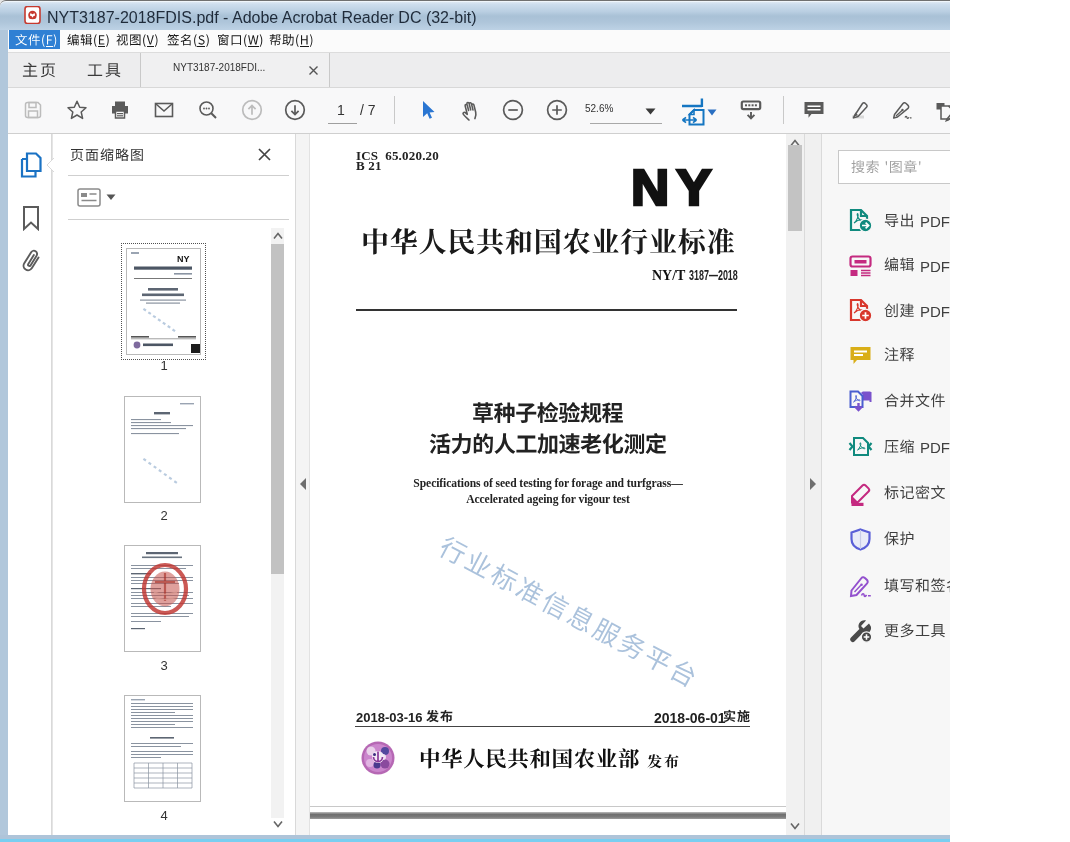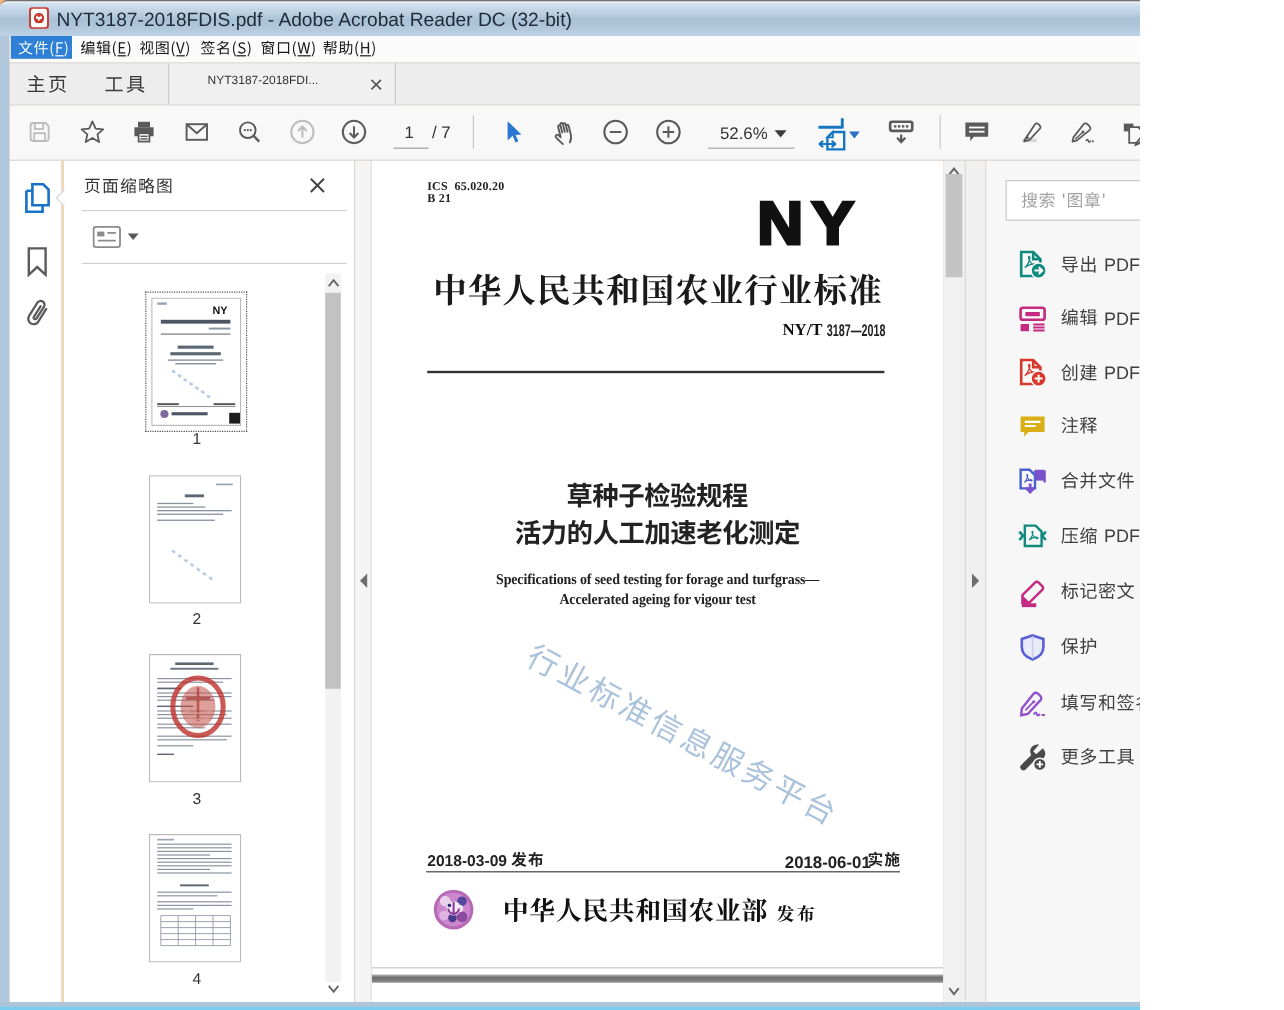--- a/index.html
+++ b/index.html
@@ -1,16 +1,16 @@
 <!DOCTYPE html>
 <html><head><meta charset="utf-8"><style>
 *{margin:0;padding:0;box-sizing:border-box}
 html,body{width:1070px;height:842px;overflow:hidden;font-family:"Liberation Sans",sans-serif;background:#fff}
 .a{position:absolute}
-#win{position:relative;width:950px;height:842px;background:#fdba74;overflow:hidden}
+#win{position:relative;width:950px;height:842px;background:#e5e5e5;overflow:hidden}
 </style></head><body>
 <div id="win">
 <div class="a" style="left:0;top:0;width:1070px;height:30px;background:linear-gradient(180deg,#e3ecf5 0%,#cddded 12%,#bacfe2 36%,#a9c1d6 52%,#aec5da 72%,#bdd2e5 100%);border-top:1px solid #707070;border-radius:6px 6px 0 0;box-shadow:inset 0 1px 0 #f0f6fb"></div>
 <div class="a" style="left:0;top:30px;width:8px;height:805px;background:#b1c7db"></div>
 <div class="a" style="left:1062px;top:30px;width:8px;height:805px;background:#b1c7db"></div>
 <div class="a" style="left:0;top:835px;width:1070px;height:7px;background:#aec4d9"></div>
 <div class="a" style="left:0;top:839px;width:1070px;height:3px;background:#79cef0"></div>
 <svg class="a" style="left:24px;top:6px" width="17" height="18" viewBox="0 0 17 18">
       <rect x="1" y="0.5" width="15" height="17" rx="2.5" fill="#fff" stroke="#c63a2f" stroke-width="1.6"></rect>
       <circle cx="8.5" cy="9" r="3.4" fill="none" stroke="#c63a2f" stroke-width="1.8"></circle>
@@ -125,21 +125,21 @@
       </g>
     </svg>
 <svg class="a" style="left:501px;top:98px" width="24" height="24" viewBox="0 0 24 24">
       <circle cx="12" cy="12" r="9.4" fill="none" stroke="#5a5a5a" stroke-width="1.7"></circle>
       <path d="M7.2 12 H16.8" stroke="#5a5a5a" stroke-width="1.7"></path>
     </svg>
 <svg class="a" style="left:545px;top:98px" width="24" height="24" viewBox="0 0 24 24">
       <circle cx="12" cy="12" r="9.4" fill="none" stroke="#5a5a5a" stroke-width="1.7"></circle>
       <path d="M7.2 12 H16.8 M12 7.2 V16.8" stroke="#5a5a5a" stroke-width="1.7"></path>
     </svg>
-<div class="a" style="left:600px;top:103px;font-size:14px;color:#333">52.6%</div>
+<div class="a" style="left:585px;top:103px;font-size:10px;color:#333">52.6%</div>
 <svg class="a" style="left:645px;top:108px" width="11" height="7" viewBox="0 0 11 7">
       <path d="M0.5 0.5 L5.5 6.5 L10.5 0.5 Z" fill="#3a3a3a"></path>
     </svg>
 <div class="a" style="left:590px;top:123px;width:72px;height:1px;background:#a8a8a8"></div>
 <svg class="a" style="left:681px;top:96px" width="26" height="30" viewBox="0 0 26 30">
       <path d="M1 10 H20.9 M20.9 11 V2.5" fill="none" stroke="#1576c2" stroke-width="2.4"></path>
       <path d="M13 14 H22.5 V28.5 H8.5 V18.5 Z" fill="none" stroke="#1576c2" stroke-width="2"></path>
       <path d="M13 14 V18.5 H8.5 Z" fill="none" stroke="#1576c2" stroke-width="1.6"></path>
       <path d="M1.5 24 H15.5 M1.5 24 L5 21.4 M1.5 24 L5 26.6 M15.5 24 L12 21.4 M15.5 24 L12 26.6" fill="none" stroke="#1576c2" stroke-width="1.7"></path>
     </svg>
@@ -324,39 +324,39 @@
     </svg>
 <div class="a" style="left:158px;top:808px;width:12px;text-align:center;font-size:13px;color:#333">4</div>
 <div class="a" style="left:271px;top:228px;width:13px;height:590px;background:#f2f2f2"></div>
 <svg class="a" style="left:273px;top:232px" width="10" height="8" viewBox="0 0 10 8">
       <path d="M1 6.5 L5 1.5 L9 6.5" fill="none" stroke="#666" stroke-width="1.6"></path>
     </svg>
 <div class="a" style="left:271px;top:244px;width:13px;height:330px;background:#c2c2c2"></div>
 <svg class="a" style="left:273px;top:820px" width="10" height="8" viewBox="0 0 10 8">
       <path d="M1 1.5 L5 6.5 L9 1.5" fill="none" stroke="#666" stroke-width="1.6"></path>
     </svg>
-<div class="a" style="left:356px;top:151px;font-family:'Liberation Serif',serif;font-weight:bold;font-size:10px;color:#222;line-height:10px;letter-spacing:0.2px">ICS&nbsp; 65.020.20<br>B 21</div>
+<div class="a" style="left:356px;top:151px;font-family:'Liberation Serif',serif;font-weight:bold;font-size:13px;color:#222;line-height:10px;letter-spacing:0.2px">ICS&nbsp; 65.020.20<br>B 21</div>
 <div class="a" style="left:631px;top:155px;font-size:53px;font-weight:bold;color:#111;letter-spacing:7px;-webkit-text-stroke:2.8px #111;transform:scaleY(0.95);transform-origin:0 100%">NY</div>
 <svg style="position:absolute;left:360.8px;top:224.0px;overflow:visible" width="374" height="37">
       <path transform="translate(0,28.0)" fill="#1a1a1a" d="M22 -9.3H15.7V-16.8H22ZM16.7 -23.3 12.2 -23.8V-17.6H6.2L2.5 -19.1V-5.7H3C4.5 -5.7 6 -6.5 6 -6.9V-8.5H12.2V2.5H12.9C14.2 2.5 15.7 1.7 15.7 1.3V-8.5H22V-6.2H22.6C23.7 -6.2 25.5 -6.8 25.5 -7V-16.2C26.1 -16.4 26.5 -16.6 26.6 -16.8L23.3 -19.3L21.8 -17.6H15.7V-22.5C16.5 -22.6 16.7 -22.9 16.7 -23.3ZM6 -9.3V-16.8H12.2V-9.3Z M47.8 -23.3 43.6 -23.7V-15.5C42 -14.6 40.3 -13.7 38.6 -12.9L38.8 -12.6C40.4 -12.9 42 -13.4 43.6 -13.9V-12C43.6 -9.9 44.3 -9.3 47.2 -9.3H49.9C54.5 -9.3 55.8 -9.6 55.8 -10.9C55.8 -11.5 55.6 -11.8 54.7 -12.2L54.6 -15.9H54.3C53.8 -14.3 53.3 -12.9 53 -12.3C52.8 -12.1 52.6 -12 52.2 -12C51.9 -11.9 51.1 -11.9 50.3 -11.9H48C47.1 -11.9 46.9 -12.1 46.9 -12.5V-15.1C49.9 -16.3 52.4 -17.8 54.3 -19.2C54.9 -19 55.2 -19.1 55.4 -19.4L51.8 -22.1C50.6 -20.7 48.9 -19.2 46.9 -17.8V-22.6C47.6 -22.7 47.8 -22.9 47.8 -23.3ZM52.9 -8.3 51.1 -5.7H44.6V-8.5C45.3 -8.7 45.5 -8.9 45.5 -9.3L41.1 -9.7V-5.7H29.7L29.9 -4.9H41.1V2.6H41.7C43.1 2.6 44.6 2 44.6 1.8V-4.9H55.4C55.8 -4.9 56.1 -5.1 56.2 -5.4C55 -6.5 52.9 -8.3 52.9 -8.3ZM41.3 -22.2 36.9 -23.9C35.7 -20.4 33 -15.6 29.8 -12.4L30.1 -12.2C31.8 -13 33.5 -14.2 34.9 -15.5V-8.2H35.5C36.8 -8.2 38.2 -8.8 38.2 -9V-17.5C38.7 -17.6 39 -17.8 39.1 -18L37.9 -18.5C38.9 -19.6 39.7 -20.7 40.3 -21.8C41 -21.8 41.2 -21.9 41.3 -22.2Z M72.1 -22.1C72.8 -22.2 73.1 -22.5 73.1 -22.9L68.5 -23.3C68.5 -14.4 68.8 -5.4 58.5 2.1L58.8 2.5C69.3 -2.5 71.3 -9.7 71.9 -16.9C72.6 -8 74.7 -1.4 81.7 2.3C82.1 0.5 83.2 -0.6 84.9 -1L84.9 -1.3C75.3 -4.8 72.7 -11.3 72.1 -22.1Z M109.2 -12.5 107.3 -10.1H102.3C101.9 -11.6 101.7 -13.2 101.7 -14.8H106.1V-13.4H106.7C107.8 -13.4 109.4 -14 109.5 -14.2V-20.4C110 -20.5 110.4 -20.7 110.6 -20.9L107.4 -23.4L105.8 -21.7H93.5L89.8 -23.1V-2.5C89.8 -1.8 89.6 -1.5 88.6 -0.9L90.5 2.6C90.8 2.4 91.1 2.1 91.4 1.7C95.4 -0.5 98.6 -2.6 100.4 -3.8L100.3 -4.1C97.7 -3.4 95.2 -2.6 93.1 -2.1V-9.3H99.2C100.3 -4.6 102.9 -0.8 108.2 1.4C110 2.1 112.2 2.5 112.9 1.1C113.4 0.4 113.1 -0.3 112.1 -1.3L112.5 -4.9L112.2 -5C111.7 -3.9 111.1 -2.7 110.7 -2.1C110.4 -1.7 110.1 -1.6 109.6 -1.8C105.8 -3.2 103.6 -5.9 102.6 -9.3H111.8C112.2 -9.3 112.6 -9.4 112.6 -9.7C111.3 -10.9 109.2 -12.5 109.2 -12.5ZM93.1 -20V-20.9H106.1V-15.6H93.1ZM93.1 -14.8H98.4C98.5 -13.2 98.7 -11.6 99 -10.1H93.1Z M131.5 -5.6 131.3 -5.3C133.8 -3.5 136.7 -0.6 138 2.1C141.9 4 143.6 -3.8 131.5 -5.6ZM124.3 -6.4C122.8 -3.6 119.7 0 116.3 2.2L116.5 2.5C120.9 1.2 124.9 -1.3 127.2 -3.7C127.9 -3.6 128.1 -3.8 128.3 -4.1ZM131.9 -23.4V-16.6H126.1V-22.3C126.9 -22.4 127.1 -22.7 127.2 -23.1L122.8 -23.4V-16.6H117.1L117.4 -15.8H122.8V-8H116.1L116.3 -7.2H141.6C142 -7.2 142.3 -7.4 142.4 -7.7C141.1 -8.8 139 -10.5 139 -10.5L137.1 -8H135.2V-15.8H140.7C141.1 -15.8 141.4 -15.9 141.5 -16.2C140.3 -17.3 138.4 -18.9 138.4 -18.9L136.7 -16.6H135.2V-22.3C136 -22.4 136.2 -22.7 136.3 -23.1ZM126.1 -8V-15.8H131.9V-8Z M155.8 -16.8 154.2 -14.5H153.4V-20C154.6 -20.2 155.7 -20.4 156.6 -20.6C157.5 -20.3 158.1 -20.3 158.5 -20.6L155 -23.8C152.8 -22.4 148.5 -20.4 145.1 -19.4L145.1 -19C146.8 -19.1 148.6 -19.3 150.2 -19.5V-14.5H145.1L145.3 -13.7H149.4C148.5 -9.7 146.9 -5.4 144.6 -2.3L145 -2C147.1 -3.7 148.8 -5.6 150.2 -7.9V2.5H150.8C152.4 2.5 153.4 1.8 153.4 1.6V-11.1C154.3 -9.9 155.1 -8.2 155.3 -6.9C157.8 -4.8 160.5 -9.7 153.4 -11.8V-13.7H158C158.4 -13.7 158.7 -13.9 158.7 -14.2C157.7 -15.2 155.8 -16.8 155.8 -16.8ZM166.1 -18.4V-3.6H162.1V-18.4ZM162.1 -0.5V-2.7H166.1V0.2H166.6C167.8 0.2 169.3 -0.5 169.4 -0.7V-17.8C170 -17.9 170.4 -18.2 170.6 -18.4L167.4 -20.9L165.8 -19.2H162.2L158.8 -20.6V0.7H159.4C160.8 0.7 162.1 -0.1 162.1 -0.5Z M189.3 -10.2 189.1 -10C189.8 -9.2 190.5 -7.7 190.6 -6.5C191 -6.2 191.3 -6 191.7 -6L190.5 -4.5H188V-10.8H192.8C193.2 -10.8 193.5 -10.9 193.6 -11.2C192.6 -12.2 191 -13.5 191 -13.5L189.5 -11.6H188V-16.8H193.5C193.9 -16.8 194.2 -16.9 194.3 -17.2C193.2 -18.2 191.5 -19.5 191.5 -19.5L190 -17.6H179.5L179.7 -16.8H185V-11.6H180.6L180.8 -10.8H185V-4.5H179.2L179.4 -3.7H194C194.4 -3.7 194.7 -3.8 194.8 -4.1C194 -4.8 192.9 -5.7 192.3 -6.2C193.6 -6.8 193.7 -9.3 189.3 -10.2ZM175.1 -21.8V2.5H175.6C177 2.5 178.3 1.7 178.3 1.3V0.2H195.2V2.4H195.7C196.9 2.4 198.4 1.6 198.5 1.3V-20.5C199 -20.6 199.4 -20.8 199.6 -21.1L196.5 -23.6L194.9 -21.8H178.6L175.1 -23.3ZM195.2 -0.6H178.3V-21H195.2Z M206.8 -19.6H206.4C206.2 -17.8 205.3 -16.7 204.2 -16.2C201.4 -12.8 208.4 -11.1 207.4 -17.3H212.4C210.4 -11 206.8 -6.2 202.5 -2.9L202.7 -2.6C205.4 -3.8 207.6 -5.3 209.6 -7.1V-2.3C209.6 -1.7 209.5 -1.5 208.5 -0.8L210.9 2.8C211.1 2.6 211.5 2.3 211.7 1.8C214.6 -0.1 216.9 -1.9 218.2 -2.9L218.1 -3.2L213 -1.9V-9.5C213.7 -9.5 213.9 -9.8 214 -10.2L212.5 -10.4C213.7 -12.1 214.8 -14 215.7 -16.2C216.8 -6.6 219.8 -1.5 225.4 2.1C226 0.6 227.3 -0.4 228.8 -0.5L228.9 -0.8C225.2 -2.4 222 -4.6 219.6 -7.9C222 -8.7 224.5 -9.9 225.7 -10.6C226.2 -10.4 226.6 -10.4 226.8 -10.6L223.6 -13.5C222.7 -12.4 220.8 -10.2 219.2 -8.6C217.7 -10.9 216.6 -13.7 216.1 -17.2L216.1 -17.3H223.8L223 -13.8L223.2 -13.6C224.4 -14.4 226.3 -15.8 227.3 -16.6C227.9 -16.7 228.2 -16.7 228.5 -17L225.4 -19.9L223.7 -18.1H216.4C216.8 -19.4 217.2 -20.7 217.6 -22.1C218.3 -22.2 218.6 -22.4 218.7 -22.8L213.9 -23.8C213.6 -21.8 213.2 -19.9 212.7 -18.1H207.3C207.1 -18.6 207 -19.1 206.8 -19.6Z M233.2 -17.9 232.8 -17.8C234.4 -14.2 236.1 -9.5 236.2 -5.6C239.4 -2.5 241.7 -10.4 233.2 -17.9ZM254.2 -2.9 252.3 -0.1H249.3V-4.6C252 -8.3 254.6 -12.9 256.1 -16C256.7 -16 257.1 -16.2 257.2 -16.5L252.8 -18C252 -14.7 250.6 -10.2 249.3 -6.4V-22.2C249.9 -22.3 250.1 -22.5 250.2 -22.9L246 -23.3V-0.1H243V-22.2C243.6 -22.3 243.8 -22.6 243.9 -23L239.8 -23.4V-0.1H231.5L231.8 0.6H256.9C257.3 0.6 257.6 0.5 257.6 0.2C256.4 -1 254.2 -2.9 254.2 -2.9Z M266.5 -23.7C265.4 -21.4 262.8 -17.9 260.4 -15.7L260.6 -15.4C264 -16.9 267.2 -19.2 269.2 -21.1C269.8 -20.9 270.1 -21.1 270.3 -21.4ZM271.5 -20.9 271.7 -20.1H284.7C285.1 -20.1 285.4 -20.3 285.5 -20.6C284.3 -21.6 282.4 -23.2 282.4 -23.2L280.7 -20.9ZM266.8 -18C265.5 -15.1 262.6 -10.4 259.7 -7.4L260 -7.2C261.4 -8 262.9 -9 264.2 -10.1V2.5H264.8C266.1 2.5 267.5 1.9 267.5 1.7V-11.8C268 -11.8 268.3 -12 268.4 -12.3L267.2 -12.7C268.2 -13.7 269 -14.6 269.7 -15.4C270.4 -15.3 270.7 -15.5 270.8 -15.8ZM270 -14.5 270.2 -13.7H278.3V-1.9C278.3 -1.5 278.1 -1.3 277.6 -1.3C276.8 -1.3 272.6 -1.6 272.6 -1.6V-1.2C274.5 -0.9 275.3 -0.5 275.9 -0.1C276.5 0.4 276.7 1.3 276.8 2.3C281 2 281.6 0.5 281.6 -1.8V-13.7H285.7C286.1 -13.7 286.4 -13.8 286.5 -14.1C285.3 -15.2 283.3 -16.8 283.3 -16.8L281.5 -14.5Z M290.8 -17.9 290.4 -17.8C292 -14.2 293.7 -9.5 293.8 -5.6C297 -2.5 299.3 -10.4 290.8 -17.9ZM311.8 -2.9 309.9 -0.1H306.9V-4.6C309.6 -8.3 312.2 -12.9 313.7 -16C314.3 -16 314.7 -16.2 314.8 -16.5L310.4 -18C309.6 -14.7 308.2 -10.2 306.9 -6.4V-22.2C307.5 -22.3 307.7 -22.5 307.8 -22.9L303.6 -23.3V-0.1H300.6V-22.2C301.2 -22.3 301.4 -22.6 301.5 -23L297.4 -23.4V-0.1H289.1L289.4 0.6H314.5C314.9 0.6 315.2 0.5 315.2 0.2C314 -1 311.8 -2.9 311.8 -2.9Z M333.3 -9.7 329.3 -11.3C328.8 -8.3 327.6 -3.8 325.7 -0.8L326 -0.5C329 -2.8 331.1 -6.4 332.3 -9.2C333 -9.2 333.2 -9.4 333.3 -9.7ZM337.9 -10.8 337.5 -10.6C339 -7.9 340.7 -4.3 341 -1.3C344.1 1.5 346.7 -5.5 337.9 -10.8ZM339.3 -23.2 337.7 -21H328.8L329 -20.2H341.6C342 -20.2 342.3 -20.3 342.4 -20.6C341.2 -21.7 339.3 -23.2 339.3 -23.2ZM340.7 -16.7 338.9 -14.3H327.3L327.5 -13.5H333.4V-1.4C333.4 -1.1 333.3 -0.9 332.8 -0.9C332.2 -0.9 329.4 -1.1 329.4 -1.1V-0.7C330.9 -0.5 331.4 -0.1 331.8 0.3C332.3 0.8 332.4 1.5 332.5 2.4C336.1 2.2 336.6 0.8 336.6 -1.3V-13.5H343.2C343.6 -13.5 343.9 -13.7 344 -14C342.8 -15.1 340.7 -16.7 340.7 -16.7ZM326.2 -19.2 324.7 -17H324.6V-22.6C325.3 -22.7 325.5 -23 325.6 -23.4L321.4 -23.8V-17H317.8L318 -16.2H320.9C320.3 -12 319.2 -7.5 317.2 -4.3L317.6 -4C319.1 -5.4 320.4 -7 321.4 -8.8V2.5H322.1C323.3 2.5 324.6 1.8 324.6 1.5V-13.2C325.1 -12.1 325.6 -10.6 325.6 -9.4C327.9 -7.2 330.7 -11.8 324.6 -14.1V-16.2H328.1C328.5 -16.2 328.8 -16.4 328.9 -16.7C327.9 -17.7 326.2 -19.2 326.2 -19.2Z M362.4 -23.9 362.1 -23.8C362.9 -22.6 363.5 -20.7 363.4 -19.1C366.2 -16.4 369.9 -22 362.4 -23.9ZM347.4 -22.6 347.1 -22.4C348.3 -21.1 349.5 -19 349.7 -17.2C352.8 -14.9 355.6 -21 347.4 -22.6ZM347.9 -6C347.6 -6 346.7 -6 346.7 -6V-5.5C347.3 -5.5 347.7 -5.3 348.1 -5.1C348.8 -4.6 348.9 -2.2 348.4 0.6C348.6 1.6 349.3 2 350 2C351.4 2 352.3 1 352.4 -0.3C352.5 -2.7 351.3 -3.6 351.3 -5C351.2 -5.8 351.4 -6.8 351.7 -7.9C352 -9.5 354.1 -16.6 355.2 -20.4L354.8 -20.5C349.4 -7.8 349.4 -7.8 348.8 -6.6C348.5 -6 348.3 -6 347.9 -6ZM369.6 -20.3 367.9 -18H359.5C360.2 -19.4 360.7 -20.7 361.2 -21.9C361.9 -22 362.1 -22.2 362.2 -22.5L357.7 -23.8C357 -19.6 355.2 -13.4 352.5 -9.2L352.8 -9C354 -10 355.1 -11.2 356.1 -12.4V2.5H356.6C358.2 2.5 359.2 1.8 359.2 1.6V0.2H372.3C372.7 0.2 373 0.1 373.1 -0.2C371.9 -1.3 370 -2.9 370 -2.9L368.2 -0.6H366V-5.7H371.3C371.7 -5.7 371.9 -5.9 372 -6.2C371 -7.3 369.1 -8.8 369.1 -8.8L367.6 -6.6H366V-11.5H371.3C371.7 -11.5 371.9 -11.6 372 -12C371 -13 369.1 -14.6 369.1 -14.6L367.6 -12.3H366V-17.2H371.9C372.3 -17.2 372.6 -17.4 372.7 -17.7C371.5 -18.8 369.6 -20.3 369.6 -20.3ZM359.2 -0.6V-5.7H362.9V-0.6ZM359.2 -6.6V-11.5H362.9V-6.6ZM359.2 -12.3V-17.2H362.9V-12.3Z"></path>
     </svg>
 <div class="a" style="left:652px;top:268px;font-family:'Liberation Serif',serif;font-weight:bold;font-size:14px;color:#111">NY/T</div>
 <div class="a" style="left:689px;top:267px;font-size:14px;font-weight:bold;color:#222;transform:scaleX(0.64);transform-origin:0 0;white-space:nowrap">3187—2018</div>
 <div class="a" style="left:356px;top:309px;width:381px;height:2px;background:#333"></div>
 <svg style="position:absolute;left:472.4px;top:399.0px;overflow:visible" width="151" height="29">
       <path transform="translate(0,22.0)" fill="#222222" d="M5.9 -8.2H16V-7H5.9ZM5.9 -11.4H16V-10.1H5.9ZM3.4 -13.4V-5H9.6V-3.6H1.2V-1.3H9.6V2H12.2V-1.3H20.9V-3.6H12.2V-5H18.6V-13.4ZM1.2 -17.4V-15.1H5.9V-13.7H8.4V-15.1H13.5V-13.7H16.1V-15.1H20.8V-17.4H16.1V-18.7H13.5V-17.4H8.4V-18.7H5.9V-17.4Z M35.4 -11.7V-7.6H33.6V-11.7ZM38.1 -11.7H39.9V-7.6H38.1ZM35.4 -18.6V-14.3H31.1V-3.7H33.6V-5.1H35.4V1.9H38.1V-5.1H39.9V-3.9H42.5V-14.3H38.1V-18.6ZM29.5 -18.5C27.7 -17.7 24.9 -17.1 22.4 -16.7C22.7 -16.1 23.1 -15.2 23.1 -14.7C23.9 -14.7 24.8 -14.9 25.6 -15V-12.5H22.3V-10.1H25.3C24.5 -7.9 23.2 -5.5 22 -4.1C22.4 -3.5 23 -2.4 23.2 -1.6C24.1 -2.7 24.9 -4.3 25.6 -6V2H28.2V-6.9C28.7 -6 29.2 -5.1 29.5 -4.5L31 -6.6C30.6 -7.1 28.8 -9.2 28.2 -9.7V-10.1H30.6V-12.5H28.2V-15.5C29.2 -15.8 30.2 -16 31 -16.3Z M52.9 -12.2V-9.2H44.2V-6.5H52.9V-1.2C52.9 -0.9 52.8 -0.7 52.3 -0.7C51.8 -0.7 50.1 -0.7 48.6 -0.8C49 -0 49.5 1.2 49.7 1.9C51.7 2 53.2 1.9 54.3 1.5C55.4 1.1 55.7 0.3 55.7 -1.2V-6.5H64.3V-9.2H55.7V-10.8C58.2 -12.2 60.9 -14.2 62.8 -16L60.8 -17.6L60.2 -17.4H46.4V-14.8H57.2C55.9 -13.9 54.4 -12.9 52.9 -12.2Z M73.4 -7.6C74 -6 74.5 -3.8 74.6 -2.4L76.8 -2.9C76.5 -4.4 76 -6.5 75.5 -8.2ZM77.6 -8.3C78 -6.6 78.4 -4.5 78.5 -3.1L80.6 -3.4C80.5 -4.8 80.1 -6.9 79.7 -8.6ZM78.2 -18.9C76.9 -16.5 74.7 -14.1 72.4 -12.5V-14.7H70.6V-18.7H68.2V-14.7H65.6V-12.3H68C67.5 -9.8 66.5 -6.9 65.4 -5.3C65.8 -4.6 66.3 -3.4 66.6 -2.6C67.2 -3.6 67.7 -4.9 68.2 -6.5V2H70.6V-8.3C71 -7.5 71.4 -6.6 71.6 -6.1L73.1 -7.8C72.8 -8.4 71.2 -10.8 70.6 -11.5V-12.3H72.1L71.3 -11.8C71.8 -11.2 72.5 -10.1 72.8 -9.6C73.6 -10.1 74.3 -10.7 75.1 -11.4V-9.7H82.9V-11.5C83.6 -10.9 84.4 -10.4 85.2 -9.9C85.4 -10.6 85.9 -11.8 86.4 -12.5C84.2 -13.6 81.6 -15.5 80 -17.3L80.5 -18.1ZM78.7 -15.4C79.7 -14.2 81 -13 82.3 -12H75.7C76.7 -13 77.8 -14.1 78.7 -15.4ZM72.4 -1.2V1.1H85.5V-1.2H82.2C83.2 -3.2 84.3 -5.8 85.2 -8.1L82.9 -8.6C82.3 -6.3 81.1 -3.3 80 -1.2Z M86.8 -3.7 87.3 -1.6C88.9 -2 90.8 -2.5 92.7 -2.9L92.5 -4.9C90.4 -4.4 88.3 -4 86.8 -3.7ZM96.5 -7.7C97 -6 97.6 -3.9 97.7 -2.5L99.8 -3.1C99.6 -4.4 99.1 -6.6 98.5 -8.2ZM100.3 -8.3C100.7 -6.6 101.1 -4.5 101.2 -3.1L103.3 -3.4C103.2 -4.8 102.8 -6.9 102.4 -8.6ZM88.3 -14.2C88.2 -11.7 88 -8.4 87.7 -6.4H93.4C93.2 -2.6 92.9 -0.9 92.5 -0.5C92.3 -0.3 92.1 -0.3 91.8 -0.3C91.4 -0.3 90.4 -0.3 89.5 -0.4C89.8 0.2 90.1 1.1 90.1 1.7C91.2 1.8 92.2 1.8 92.8 1.7C93.5 1.6 94 1.5 94.5 0.9C95.1 0.1 95.4 -2 95.7 -7.5C95.7 -7.8 95.7 -8.5 95.7 -8.5H94C94.3 -11 94.6 -14.8 94.7 -17.9H87.4V-15.7H92.4C92.3 -13.2 92.1 -10.4 91.8 -8.5H90.1C90.3 -10.2 90.4 -12.3 90.5 -14.1ZM101.1 -15.1C102.1 -14 103.1 -12.9 104.2 -12H98.4C99.4 -12.9 100.3 -14 101.1 -15.1ZM100.7 -18.9C99.4 -16.1 96.9 -13.6 94.3 -12C94.8 -11.5 95.6 -10.4 95.8 -9.9C96.6 -10.4 97.3 -11 98 -11.6V-9.7H104.9V-11.4C105.5 -10.9 106.2 -10.4 106.9 -9.9C107.1 -10.7 107.6 -11.9 108 -12.6C106.1 -13.6 103.9 -15.4 102.5 -17.1L103 -18.1ZM96 -1.2V1H107.5V-1.2H104.8C105.7 -3.1 106.7 -5.7 107.5 -7.9L105.1 -8.4C104.6 -6.2 103.6 -3.3 102.6 -1.2Z M118.2 -17.7V-6H120.7V-15.4H125.8V-6H128.4V-17.7ZM112 -18.5V-15.3H109.2V-12.9H112V-11.5L112 -10.2H108.8V-7.7H111.9C111.6 -5 110.8 -2 108.5 -0.1C109.2 0.4 110 1.2 110.4 1.8C112.2 0 113.3 -2.3 113.9 -4.6C114.7 -3.5 115.6 -2.2 116.1 -1.3L117.9 -3.2C117.3 -3.9 115.2 -6.5 114.3 -7.3L114.4 -7.7H117.5V-10.2H114.5L114.6 -11.5V-12.9H117.2V-15.3H114.6V-18.5ZM122.1 -14.1V-10.6C122.1 -7.2 121.4 -2.9 115.8 0.1C116.3 0.4 117.2 1.4 117.5 1.9C119.9 0.6 121.6 -1.1 122.7 -2.9V-1C122.7 0.9 123.4 1.5 125.1 1.5H126.6C128.8 1.5 129.2 0.5 129.4 -2.9C128.8 -3 127.9 -3.4 127.4 -3.8C127.3 -1.1 127.1 -0.5 126.6 -0.5H125.6C125.2 -0.5 125 -0.7 125 -1.3V-6.7H124.1C124.4 -8 124.5 -9.4 124.5 -10.6V-14.1Z M142.1 -15.6H147.3V-12.6H142.1ZM139.7 -17.9V-10.4H149.8V-17.9ZM139.5 -5V-2.8H143.4V-0.8H138.1V1.5H150.9V-0.8H146V-2.8H149.9V-5H146V-6.8H150.4V-9.1H139V-6.8H143.4V-5ZM137.1 -18.5C135.4 -17.7 132.7 -17.1 130.2 -16.7C130.5 -16.1 130.9 -15.2 131 -14.6C131.8 -14.7 132.7 -14.9 133.7 -15V-12.5H130.5V-10.1H133.3C132.5 -7.9 131.3 -5.5 130 -4.1C130.5 -3.5 131 -2.4 131.3 -1.6C132.1 -2.7 133 -4.3 133.7 -6V2H136.2V-6.7C136.8 -5.9 137.3 -5 137.5 -4.4L139.1 -6.5C138.6 -7 136.8 -8.9 136.2 -9.4V-10.1H138.6V-12.5H136.2V-15.6C137.2 -15.8 138.1 -16.1 138.9 -16.4Z"></path>
     </svg>
 <svg style="position:absolute;left:429.2px;top:430.0px;overflow:visible" width="238" height="29">
       <path transform="translate(0,22.0)" fill="#222222" d="M1.8 -16.5C3.1 -15.8 5 -14.7 5.9 -14.1L7.4 -16.2C6.5 -16.8 4.6 -17.8 3.3 -18.4ZM0.8 -10.4C2.1 -9.7 4 -8.7 4.9 -8L6.4 -10.2C5.4 -10.8 3.4 -11.8 2.2 -12.4ZM1.1 -0.1 3.3 1.7C4.7 -0.4 6 -2.9 7.2 -5.3L5.3 -7C4 -4.5 2.3 -1.7 1.1 -0.1ZM7.3 -12.3V-9.8H13.1V-7H8.6V2H11V1.1H17.6V1.8H20.2V-7H15.6V-9.8H21.3V-12.3H15.6V-15.3C17.4 -15.7 19 -16.1 20.4 -16.6L18.4 -18.7C16 -17.7 11.8 -17 8.1 -16.6C8.4 -16 8.7 -15 8.8 -14.4C10.2 -14.5 11.7 -14.7 13.1 -14.9V-12.3ZM11 -1.3V-4.6H17.6V-1.3Z M30 -18.7V-14.1H23.2V-11.4H29.9C29.5 -7.5 28 -3 22.6 -0.1C23.2 0.4 24.2 1.4 24.6 2.1C30.8 -1.4 32.4 -6.8 32.7 -11.4H38.9C38.6 -4.8 38.1 -1.9 37.4 -1.2C37.2 -0.9 36.9 -0.9 36.4 -0.9C35.8 -0.9 34.5 -0.9 33.1 -1C33.7 -0.2 34 0.9 34.1 1.7C35.4 1.8 36.8 1.8 37.6 1.7C38.6 1.6 39.2 1.3 39.9 0.5C40.9 -0.7 41.3 -4 41.7 -12.8C41.8 -13.2 41.8 -14.1 41.8 -14.1H32.8V-18.7Z M55 -8.9C56.1 -7.3 57.4 -5.1 58.1 -3.8L60.3 -5.2C59.6 -6.5 58.1 -8.6 57.1 -10.1ZM56.1 -18.7C55.4 -16.1 54.4 -13.4 53.1 -11.5V-15.1H49.7C50.1 -16 50.5 -17.2 50.8 -18.3L48 -18.7C47.9 -17.6 47.6 -16.2 47.3 -15.1H44.8V1.3H47.2V-0.3H53.1V-10.6C53.7 -10.3 54.4 -9.7 54.8 -9.4C55.5 -10.3 56.2 -11.5 56.8 -12.9H61.5C61.3 -5.1 61 -1.8 60.3 -1.1C60 -0.7 59.8 -0.7 59.3 -0.7C58.8 -0.7 57.5 -0.7 56 -0.8C56.5 -0.1 56.9 1 56.9 1.8C58.2 1.8 59.5 1.8 60.4 1.7C61.3 1.6 61.9 1.3 62.5 0.5C63.4 -0.7 63.7 -4.2 63.9 -14.1C64 -14.4 64 -15.3 64 -15.3H57.7C58.1 -16.2 58.4 -17.2 58.6 -18.1ZM47.2 -12.8H50.7V-9.2H47.2ZM47.2 -2.6V-7H50.7V-2.6Z M74.1 -18.7C74 -14.9 74.4 -5 65.4 -0.2C66.3 0.4 67.2 1.2 67.6 1.9C72.2 -0.8 74.5 -4.8 75.8 -8.7C77 -4.9 79.5 -0.5 84.4 1.8C84.8 1.1 85.5 0.2 86.3 -0.5C78.6 -3.9 77.3 -12.2 76.9 -15.2C77 -16.5 77.1 -17.7 77.1 -18.7Z M87.4 -2.2V0.4H107.5V-2.2H98.8V-13.6H106.3V-16.4H88.6V-13.6H95.8V-2.2Z M120.3 -16.2V1.5H122.8V-0H125.7V1.4H128.3V-16.2ZM122.8 -2.6V-13.6H125.7V-2.6ZM111.7 -18.4 111.7 -14.7H109.1V-12.2H111.7C111.5 -7 110.9 -2.8 108.4 0C109.1 0.4 110 1.3 110.4 2C113.2 -1.3 114 -6.2 114.2 -12.2H116.5C116.3 -4.8 116.1 -2 115.7 -1.5C115.5 -1.1 115.3 -1 115 -1C114.6 -1 113.8 -1.1 112.9 -1.1C113.3 -0.4 113.6 0.8 113.6 1.5C114.7 1.6 115.6 1.6 116.3 1.4C117 1.3 117.5 1 118 0.3C118.7 -0.7 118.9 -4.1 119 -13.5C119.1 -13.9 119.1 -14.7 119.1 -14.7H114.3L114.3 -18.4Z M130.6 -16.5C131.8 -15.4 133.3 -13.8 134 -12.8L136.1 -14.4C135.4 -15.4 133.8 -16.9 132.6 -18ZM135.7 -10.8H130.4V-8.4H133.2V-2.5C132.2 -2.1 131.2 -1.3 130.2 -0.4L131.8 1.9C132.7 0.7 133.9 -0.6 134.7 -0.6C135.2 -0.6 135.9 -0 137 0.5C138.6 1.3 140.5 1.6 143.2 1.6C145.3 1.6 148.8 1.4 150.3 1.3C150.3 0.6 150.7 -0.6 151 -1.3C148.9 -0.9 145.5 -0.8 143.3 -0.8C140.9 -0.8 138.9 -0.9 137.4 -1.6C136.7 -2 136.2 -2.3 135.7 -2.6ZM139.7 -11.4H142.1V-9.5H139.7ZM144.7 -11.4H147.2V-9.5H144.7ZM142.1 -18.7V-16.8H136.7V-14.6H142.1V-13.4H137.3V-7.5H141C139.8 -6 137.9 -4.6 136.1 -3.9C136.7 -3.5 137.4 -2.5 137.8 -1.9C139.4 -2.7 140.9 -4 142.1 -5.6V-1.6H144.7V-5.5C146.3 -4.4 147.9 -3.2 148.8 -2.3L150.4 -4.1C149.3 -5.1 147.4 -6.4 145.5 -7.5H149.7V-13.4H144.7V-14.6H150.4V-16.8H144.7V-18.7Z M169 -17.8C168.3 -16.8 167.5 -15.7 166.6 -14.8V-16H161.9V-18.7H159.2V-16H154.2V-13.6H159.2V-11.4H152.2V-9H160C157.4 -7.3 154.6 -5.9 151.6 -4.8C152.1 -4.3 153 -3.2 153.4 -2.6C154.9 -3.2 156.4 -3.9 157.8 -4.7V-1.7C157.8 0.9 158.8 1.6 162.2 1.6C163 1.6 166.6 1.6 167.4 1.6C170.3 1.6 171.1 0.8 171.5 -2.5C170.7 -2.6 169.6 -3 169 -3.5C168.8 -1.1 168.6 -0.7 167.2 -0.7C166.3 -0.7 163.2 -0.7 162.4 -0.7C160.8 -0.7 160.5 -0.9 160.5 -1.7V-2.9C163.7 -3.6 167.1 -4.6 169.8 -5.6L167.7 -7.5C165.9 -6.7 163.2 -5.8 160.5 -5.1V-6.3C161.9 -7.1 163.1 -8 164.4 -9H172.2V-11.4H167.1C168.7 -13 170.2 -14.8 171.5 -16.6ZM161.9 -11.4V-13.6H165.6C164.9 -12.9 164.1 -12.1 163.3 -11.4Z M179 -18.8C177.8 -15.6 175.7 -12.5 173.4 -10.5C173.9 -9.9 174.8 -8.5 175.1 -7.8C175.7 -8.4 176.2 -9 176.8 -9.6V2H179.6V-5.3C180.2 -4.8 180.9 -4 181.3 -3.5C182.1 -3.9 183 -4.3 183.8 -4.8V-2.6C183.8 0.6 184.6 1.6 187.3 1.6C187.8 1.6 190 1.6 190.5 1.6C193.2 1.6 193.9 -0 194.2 -4.3C193.4 -4.5 192.2 -5.1 191.6 -5.6C191.4 -1.9 191.2 -1.1 190.3 -1.1C189.8 -1.1 188.1 -1.1 187.7 -1.1C186.8 -1.1 186.7 -1.3 186.7 -2.6V-6.8C189.3 -8.8 191.9 -11.3 193.9 -14.1L191.4 -15.8C190.1 -13.8 188.4 -12 186.7 -10.4V-18.4H183.8V-8.1C182.4 -7.1 181 -6.2 179.6 -5.6V-13.7C180.4 -15 181.1 -16.5 181.7 -17.9Z M201.1 -17.5V-3.1H203.1V-15.6H206.9V-3.2H209V-17.5ZM213 -18.3V-0.7C213 -0.4 212.9 -0.2 212.6 -0.2C212.2 -0.2 211.2 -0.2 210.1 -0.3C210.4 0.4 210.7 1.3 210.8 1.9C212.4 1.9 213.5 1.8 214.2 1.5C214.9 1.1 215.1 0.5 215.1 -0.7V-18.3ZM210 -16.7V-3.1H212V-16.7ZM195.9 -16.6C197.1 -15.9 198.7 -14.9 199.5 -14.2L201.1 -16.3C200.3 -17 198.6 -17.9 197.4 -18.5ZM195 -10.7C196.2 -10.1 197.8 -9.1 198.6 -8.4L200.2 -10.5C199.3 -11.2 197.7 -12.1 196.5 -12.6ZM195.4 0.4 197.8 1.7C198.7 -0.4 199.6 -3 200.4 -5.3L198.2 -6.7C197.4 -4.1 196.2 -1.3 195.4 0.4ZM204 -14.4V-6C204 -3.5 203.6 -1.2 200.2 0.4C200.5 0.7 201.1 1.5 201.3 2C203.3 1.1 204.5 -0.2 205.1 -1.6C206.1 -0.5 207.2 0.9 207.8 1.8L209.4 0.7C208.9 -0.2 207.6 -1.6 206.6 -2.7L205.2 -1.8C205.8 -3.2 205.9 -4.6 205.9 -6V-14.4Z M220.4 -8.4C220 -4.6 219 -1.5 216.6 0.2C217.2 0.6 218.3 1.5 218.7 2C220 0.9 220.9 -0.5 221.7 -2.2C223.7 1 226.7 1.6 230.8 1.6H236.3C236.5 0.9 236.9 -0.4 237.3 -1C235.8 -1 232.1 -1 231 -1C230 -1 229.2 -1 228.4 -1.1V-4.3H234.4V-6.8H228.4V-9.4H233.1V-11.9H220.9V-9.4H225.6V-1.9C224.3 -2.6 223.3 -3.7 222.7 -5.4C222.9 -6.3 223 -7.2 223.1 -8.1ZM225 -18.2C225.3 -17.6 225.5 -17 225.7 -16.4H217.6V-10.8H220.2V-13.9H233.8V-10.8H236.5V-16.4H228.8C228.5 -17.2 228.1 -18.1 227.6 -18.9Z"></path>
     </svg>
 <div class="a" style="left:310px;top:475px;width:476px;text-align:center;font-family:'Liberation Serif',serif;font-weight:bold;font-size:12.5px;color:#222;line-height:16px;letter-spacing:-0.1px;transform:scaleX(0.93)">Specifications of seed testing for forage and turfgrass—<br>Accelerated ageing for vigour test</div>
 <svg style="position:absolute;left:437.0px;top:527.0px;overflow:visible;transform:rotate(28deg);transform-origin:0 26.0px" width="290" height="34">
       <path transform="translate(0,26.0)" fill="#abc2dc" d="M11.3 -20.3V-18.4H24.1V-20.3ZM6.9 -21.9C5.6 -20 3.1 -17.7 0.9 -16.2C1.2 -15.8 1.8 -15.1 2.1 -14.6C4.4 -16.3 7.1 -18.8 8.8 -21.1ZM10.2 -13.1V-11.2H18.9V-0.4C18.9 -0 18.7 0.1 18.3 0.1C17.8 0.2 16 0.2 14.2 0.1C14.5 0.7 14.7 1.5 14.8 2C17.4 2 18.8 2 19.7 1.7C20.6 1.4 20.9 0.8 20.9 -0.4V-11.2H24.8V-13.1ZM8 -16.3C6.2 -13.3 3.3 -10.3 0.7 -8.4C1 -8 1.7 -7.1 2 -6.7C3 -7.5 4 -8.4 5 -9.5V2.2H6.9V-11.6C8 -12.9 9 -14.2 9.8 -15.6Z M51.2 -15.8C50.2 -12.9 48.3 -9.1 46.9 -6.8L48.5 -5.9C50 -8.3 51.7 -11.9 53 -14.9ZM31.1 -15.3C32.5 -12.4 34 -8.4 34.7 -6.1L36.6 -6.9C35.9 -9.2 34.3 -13 33 -15.9ZM44.2 -21.5V-1.2H39.8V-21.5H37.8V-1.2H30.6V0.7H53.5V-1.2H46.2V-21.5Z M70.1 -19.9V-18H81.5V-19.9ZM78.3 -8.4C79.5 -5.8 80.7 -2.5 81.1 -0.4L82.9 -1.1C82.4 -3.1 81.2 -6.4 79.9 -9ZM70.8 -8.9C70.1 -6.1 68.9 -3.4 67.5 -1.5C67.9 -1.3 68.7 -0.7 69 -0.5C70.5 -2.4 71.8 -5.5 72.6 -8.5ZM69 -13.6V-11.8H74.5V-0.5C74.5 -0.1 74.4 -0 74 0C73.7 0 72.5 0 71.1 -0C71.4 0.6 71.7 1.4 71.8 2C73.6 2 74.8 1.9 75.5 1.6C76.3 1.3 76.5 0.7 76.5 -0.4V-11.8H82.9V-13.6ZM63.3 -21.8V-16.3H59.3V-14.5H62.8C62 -11.3 60.3 -7.5 58.6 -5.6C59 -5.1 59.5 -4.3 59.7 -3.8C61 -5.4 62.3 -8.2 63.3 -11V2.1H65.2V-11.5C66.1 -10.3 67.1 -8.7 67.6 -7.8L68.7 -9.4C68.2 -10.1 66 -12.9 65.2 -13.8V-14.5H68.6V-16.3H65.2V-21.8Z M88.2 -19.9C89.5 -18.1 91.1 -15.5 91.8 -14L93.6 -14.9C92.9 -16.5 91.3 -18.9 89.9 -20.7ZM88.2 -0.1 90.2 0.9C91.4 -1.6 92.9 -5 94 -7.9L92.3 -8.8C91.1 -5.7 89.4 -2.2 88.2 -0.1ZM98.3 -10.3H103.8V-6.8H98.3ZM98.3 -12V-15.5H103.8V-12ZM102.8 -20.9C103.5 -19.8 104.3 -18.2 104.7 -17.2H98.8C99.4 -18.5 99.9 -19.8 100.4 -21.2L98.6 -21.6C97.3 -17.6 95.1 -13.7 92.5 -11.3C92.9 -10.9 93.6 -10.2 93.9 -9.9C94.8 -10.8 95.7 -11.9 96.5 -13.2V2.1H98.3V0.2H111.8V-1.5H105.7V-5.1H110.7V-6.8H105.7V-10.3H110.7V-12H105.7V-15.5H111.3V-17.2H104.8L106.5 -18C106.1 -19 105.3 -20.5 104.4 -21.7ZM98.3 -5.1H103.8V-1.5H98.3Z M125.9 -13.8V-12.2H138.6V-13.8ZM125.9 -10.1V-8.5H138.6V-10.1ZM124.1 -17.6V-15.9H140.6V-17.6ZM130.1 -21.2C130.8 -20.1 131.5 -18.6 131.9 -17.7L133.7 -18.5C133.3 -19.4 132.5 -20.8 131.8 -21.8ZM125.6 -6.3V2.1H127.3V1H137.1V2H138.9V-6.3ZM127.3 -0.6V-4.7H137.1V-0.6ZM122.7 -21.7C121.3 -17.8 119.2 -13.9 116.8 -11.4C117.2 -10.9 117.7 -10 117.9 -9.5C118.8 -10.5 119.6 -11.6 120.4 -12.9V2.2H122.2V-16C123 -17.7 123.8 -19.4 124.4 -21.2Z M151.9 -14.3H164V-12.2H151.9ZM151.9 -10.7H164V-8.6H151.9ZM151.9 -17.9H164V-15.8H151.9ZM151.8 -5.3V-1C151.8 1.1 152.6 1.6 155.6 1.6C156.3 1.6 161 1.6 161.6 1.6C164.1 1.6 164.8 0.8 165 -2.5C164.5 -2.6 163.7 -2.9 163.2 -3.2C163.1 -0.5 162.9 -0.2 161.5 -0.2C160.4 -0.2 156.5 -0.2 155.7 -0.2C154.1 -0.2 153.8 -0.3 153.8 -1V-5.3ZM164.8 -5C166 -3.4 167.3 -1.1 167.7 0.3L169.6 -0.5C169.1 -1.9 167.8 -4.1 166.6 -5.7ZM148.8 -5.3C148.2 -3.7 147.2 -1.4 146.2 0L148 0.9C148.9 -0.7 149.9 -2.9 150.5 -4.6ZM155.9 -6.2C157.2 -5 158.7 -3.3 159.4 -2.1L161 -3.1C160.3 -4.2 158.8 -5.9 157.4 -7H165.9V-19.4H158.2C158.5 -20.1 159 -20.9 159.4 -21.7L157.1 -22.1C156.9 -21.3 156.5 -20.3 156.1 -19.4H150V-7H157.3Z M176.8 -20.9V-11.5C176.8 -7.7 176.7 -2.5 174.9 1.2C175.4 1.4 176.1 1.8 176.5 2.1C177.7 -0.4 178.2 -3.6 178.4 -6.7H182.6V-0.3C182.6 0.1 182.4 0.2 182.1 0.2C181.7 0.2 180.6 0.2 179.4 0.2C179.7 0.7 179.9 1.6 180 2.1C181.7 2.1 182.8 2.1 183.5 1.7C184.1 1.4 184.4 0.8 184.4 -0.3V-20.9ZM178.6 -19.1H182.6V-14.8H178.6ZM178.6 -13H182.6V-8.6H178.5C178.6 -9.6 178.6 -10.6 178.6 -11.5ZM196.3 -10.2C195.7 -8 194.8 -6 193.7 -4.3C192.5 -6.1 191.6 -8 190.8 -10.2ZM186.7 -20.8V2.1H188.5V-10.2H189.2C190 -7.5 191.1 -5 192.6 -2.9C191.4 -1.4 190 -0.3 188.6 0.5C189 0.8 189.5 1.5 189.8 1.9C191.2 1.1 192.5 -0 193.7 -1.4C195 0.1 196.4 1.2 197.9 2.1C198.3 1.6 198.8 1 199.2 0.6C197.6 -0.2 196.1 -1.4 194.9 -2.8C196.5 -5.1 197.8 -8.1 198.5 -11.6L197.3 -12L197 -12H188.5V-19H195.8V-15.8C195.8 -15.5 195.7 -15.4 195.3 -15.4C194.9 -15.3 193.5 -15.3 191.9 -15.4C192.2 -14.9 192.5 -14.2 192.6 -13.7C194.5 -13.7 195.9 -13.7 196.7 -14C197.5 -14.3 197.7 -14.8 197.7 -15.8V-20.8Z M214.6 -9.9C214.5 -9 214.3 -8.1 214.1 -7.3H206.3V-5.6H213.5C212 -2.3 209.1 -0.5 204.5 0.4C204.8 0.8 205.4 1.6 205.5 2C210.7 0.8 213.9 -1.4 215.6 -5.6H223.5C223 -2.2 222.5 -0.6 221.9 -0.1C221.6 0.1 221.3 0.2 220.8 0.2C220.2 0.2 218.5 0.1 216.8 -0C217.2 0.5 217.4 1.2 217.5 1.7C219 1.8 220.6 1.8 221.4 1.8C222.3 1.7 222.9 1.6 223.5 1.1C224.4 0.3 224.9 -1.7 225.5 -6.4C225.6 -6.7 225.6 -7.3 225.6 -7.3H216.1C216.3 -8.1 216.5 -8.9 216.6 -9.8ZM222.4 -17.5C220.8 -15.9 218.7 -14.7 216.2 -13.7C214.2 -14.6 212.5 -15.7 211.4 -17.1L211.8 -17.5ZM212.9 -21.9C211.6 -19.6 209 -16.9 205.3 -15.1C205.8 -14.7 206.3 -14 206.6 -13.6C207.9 -14.3 209.1 -15.2 210.2 -16C211.2 -14.8 212.5 -13.8 214 -12.9C210.9 -11.9 207.5 -11.3 204.2 -11C204.5 -10.6 204.8 -9.8 205 -9.3C208.8 -9.8 212.7 -10.6 216.2 -11.9C219.2 -10.7 222.9 -9.9 226.9 -9.6C227.1 -10.1 227.6 -10.9 228 -11.4C224.5 -11.5 221.3 -12 218.5 -12.9C221.4 -14.3 223.9 -16.1 225.4 -18.5L224.2 -19.3L223.9 -19.2H213.3C213.9 -19.9 214.5 -20.7 215 -21.5Z M236.5 -16.4C237.5 -14.5 238.6 -11.9 238.9 -10.4L240.8 -11C240.4 -12.5 239.3 -15 238.3 -16.9ZM251.6 -17C251 -15.1 249.8 -12.5 248.8 -10.8L250.5 -10.3C251.5 -11.9 252.7 -14.4 253.7 -16.5ZM233.4 -9V-7.1H243.9V2.1H246V-7.1H256.7V-9H246V-18.1H255.2V-20.1H234.7V-18.1H243.9V-9Z M265.7 -8.9V2.1H267.6V0.7H280.3V2H282.3V-8.9ZM267.6 -1.2V-7H280.3V-1.2ZM264.3 -11.1C265.3 -11.5 266.8 -11.5 281.8 -12.3C282.4 -11.5 283 -10.8 283.4 -10.1L285.1 -11.3C283.7 -13.5 280.7 -16.7 278.1 -18.9L276.6 -17.9C277.8 -16.7 279.2 -15.4 280.4 -14L267 -13.4C269.3 -15.5 271.7 -18.2 273.7 -21.1L271.8 -21.9C269.7 -18.7 266.7 -15.4 265.8 -14.5C264.9 -13.7 264.2 -13.1 263.6 -13C263.9 -12.5 264.2 -11.5 264.3 -11.1Z"></path>
     </svg>
-<div class="a" style="left:356px;top:710px;font-size:13px;font-weight:bold;color:#222">2018-03-09</div>
+<div class="a" style="left:356px;top:710px;font-size:13px;font-weight:bold;color:#222">2018-03-16</div>
 <svg style="position:absolute;left:426.0px;top:708.0px;overflow:visible" width="28" height="17">
       <path transform="translate(0,13.0)" fill="#222222" d="M8.7 -10.3C9.2 -9.7 9.9 -8.9 10.2 -8.4L11.5 -9.2C11.1 -9.7 10.4 -10.5 9.9 -11ZM1.7 -6.5C1.9 -6.7 2.4 -6.8 3.1 -6.8H4.8C4 -4.3 2.6 -2.3 0.2 -1.1C0.6 -0.8 1.2 -0.2 1.4 0.2C3 -0.7 4.2 -1.8 5.1 -3.2C5.5 -2.6 5.9 -2 6.4 -1.4C5.5 -0.9 4.3 -0.5 3.1 -0.2C3.4 0.2 3.7 0.8 3.9 1.2C5.3 0.8 6.6 0.3 7.7 -0.4C8.8 0.3 10.2 0.9 11.8 1.2C12 0.8 12.4 0.1 12.7 -0.2C11.3 -0.5 10.1 -0.9 9.1 -1.4C10.1 -2.4 11 -3.7 11.5 -5.3L10.4 -5.8L10.1 -5.7H6.3C6.4 -6.1 6.5 -6.4 6.7 -6.8H12.3L12.3 -8.3H7C7.2 -9.1 7.4 -10 7.5 -10.9L5.7 -11.1C5.6 -10.1 5.4 -9.2 5.2 -8.3H3.4C3.8 -9 4.1 -9.8 4.3 -10.5L2.7 -10.8C2.4 -9.8 1.9 -8.7 1.8 -8.5C1.6 -8.2 1.4 -8 1.2 -7.9C1.4 -7.5 1.6 -6.8 1.7 -6.5ZM7.7 -2.3C7 -2.9 6.5 -3.5 6.1 -4.2H9.3C8.9 -3.5 8.3 -2.9 7.7 -2.3Z M18.9 -11.1C18.7 -10.5 18.5 -9.8 18.3 -9.2H14.7V-7.7H17.6C16.8 -6.1 15.7 -4.7 14.2 -3.7C14.5 -3.4 14.9 -2.7 15.1 -2.3C15.7 -2.8 16.3 -3.2 16.8 -3.8V0H18.3V-4.3H20.4V1.2H22V-4.3H24.1V-1.7C24.1 -1.5 24.1 -1.5 23.9 -1.5C23.7 -1.5 23 -1.5 22.4 -1.5C22.6 -1.1 22.8 -0.5 22.9 -0.1C23.8 -0.1 24.6 -0.1 25 -0.3C25.6 -0.5 25.7 -0.9 25.7 -1.7V-5.7H22V-7.2H20.4V-5.7H18.3C18.7 -6.4 19 -7 19.4 -7.7H26.3V-9.2H20C20.2 -9.7 20.3 -10.2 20.5 -10.7Z"></path>
     </svg>
 <div class="a" style="left:654px;top:710px;font-size:14px;font-weight:bold;color:#222">2018-06-01</div>
 <svg style="position:absolute;left:723.0px;top:708.0px;overflow:visible" width="28" height="17">
       <path transform="translate(0,13.0)" fill="#222222" d="M6.9 -0.9C8.6 -0.4 10.3 0.4 11.3 1.1L12.2 -0.1C11.2 -0.8 9.3 -1.5 7.6 -2ZM3 -7.1C3.7 -6.7 4.5 -6.1 4.9 -5.6L5.9 -6.8C5.4 -7.2 4.6 -7.8 3.9 -8.1ZM1.7 -5.1C2.4 -4.8 3.2 -4.2 3.6 -3.7L4.6 -4.9C4.1 -5.3 3.3 -5.9 2.6 -6.2ZM1 -9.8V-6.8H2.5V-8.4H10.4V-6.8H12.1V-9.8H7.6C7.4 -10.3 7.2 -10.8 6.9 -11.2L5.3 -10.7C5.5 -10.5 5.6 -10.1 5.8 -9.8ZM0.9 -3.6V-2.3H5.1C4.3 -1.3 3.1 -0.7 1 -0.2C1.3 0.1 1.7 0.7 1.9 1.1C4.7 0.4 6.2 -0.7 7 -2.3H12.2V-3.6H7.5C7.8 -4.8 7.9 -6.2 7.9 -7.8H6.3C6.2 -6.1 6.2 -4.7 5.8 -3.6Z M16.2 -10.7C16.4 -10.2 16.7 -9.6 16.8 -9.1H14.5V-7.6H15.7C15.7 -4.6 15.6 -1.7 14.3 0.1C14.7 0.3 15.2 0.8 15.4 1.2C16.5 -0.4 16.9 -2.5 17.1 -4.8H18.1C18.1 -1.8 18 -0.7 17.8 -0.5C17.7 -0.3 17.6 -0.3 17.4 -0.3C17.2 -0.3 16.9 -0.3 16.5 -0.3C16.7 0.1 16.8 0.7 16.9 1.1C17.4 1.1 17.9 1.1 18.2 1C18.6 0.9 18.8 0.8 19.1 0.5C19.4 0.1 19.4 -1.2 19.5 -4.3L19.5 -5.6C19.5 -5.8 19.5 -6.2 19.5 -6.2H17.2L17.2 -7.6H19.7C19.5 -7.4 19.4 -7.3 19.3 -7.2C19.6 -6.9 20.2 -6.3 20.4 -6.1L20.5 -6.2V-4.8L19.5 -4.3L20 -3L20.5 -3.3V-0.8C20.5 0.7 20.9 1.1 22.5 1.1C22.9 1.1 24.5 1.1 24.8 1.1C26.1 1.1 26.5 0.6 26.7 -1C26.3 -1.1 25.7 -1.3 25.4 -1.5C25.3 -0.4 25.2 -0.2 24.7 -0.2C24.3 -0.2 23 -0.2 22.7 -0.2C22 -0.2 21.9 -0.2 21.9 -0.8V-3.9L22.7 -4.3V-1.2H24V-4.9L24.8 -5.3L24.8 -3.2C24.7 -3 24.7 -3 24.6 -3C24.5 -3 24.3 -3 24.1 -3C24.3 -2.7 24.4 -2.2 24.4 -1.9C24.7 -1.8 25.2 -1.9 25.5 -2C25.8 -2.1 26 -2.4 26 -2.9C26.1 -3.3 26.1 -4.6 26.1 -6.5L26.1 -6.7L25.2 -7L24.9 -6.9L24.8 -6.8L24 -6.4V-7.7H22.7V-5.8L21.9 -5.4V-6.7H20.9C21.2 -7.1 21.5 -7.5 21.7 -8H26.4V-9.4H22.3C22.4 -9.8 22.6 -10.3 22.7 -10.8L21.2 -11C20.9 -9.8 20.4 -8.6 19.8 -7.7V-9.1H17.4L18.3 -9.3C18.1 -9.8 17.9 -10.5 17.6 -11.1Z"></path>
     </svg>
 <div class="a" style="left:355px;top:726px;width:395px;height:1px;background:#444"></div>
 <svg class="a" style="left:361px;top:741px" width="34" height="34" viewBox="0 0 34 34">
       <circle cx="17" cy="17" r="16.5" fill="#b668b4"></circle>

